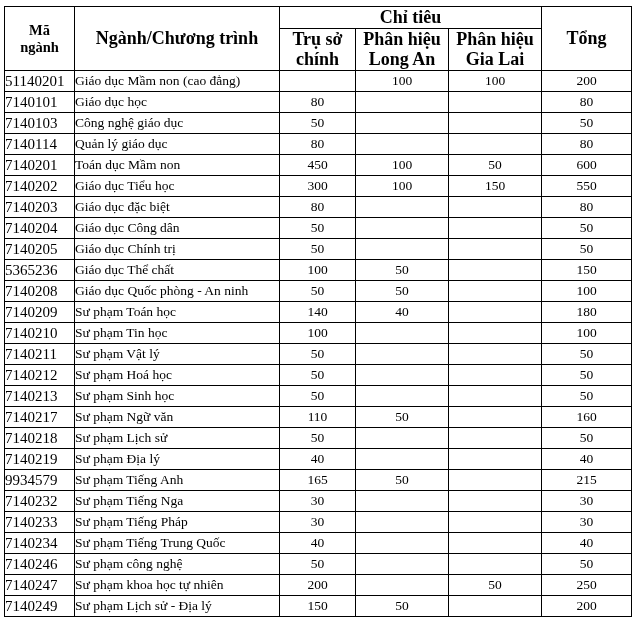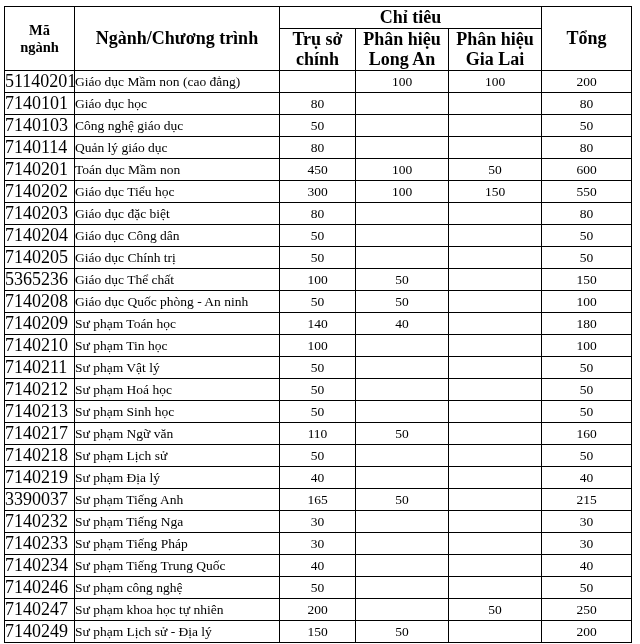--- a/index.html
+++ b/index.html
@@ -39,21 +39,21 @@
     font-size: 18px;
     line-height: 1.15;
     padding: 2px 3px;
   }
   th.h-code {
     font-size: 14.5px;
   }
   td.c-code {
     text-align: left;
     padding: 1px 3px 1px 4px;
-    font-size: 18px;
+    font-size: 15px;
     white-space: nowrap;
   }
   td.c-name {
     text-align: left;
     padding: 1px 3px 1px 5px;
     font-size: 13.5px;
     white-space: nowrap;
     overflow: hidden;
   }
   td.c-num {
@@ -242,21 +242,21 @@
         </tr>
         <tr class="row">
           <td class="c-code">7140219</td>
           <td class="c-name">Sư phạm Địa lý</td>
           <td class="c-num">40</td>
           <td class="c-num"></td>
           <td class="c-num"></td>
           <td class="c-num">40</td>
         </tr>
         <tr class="row">
-          <td class="c-code">3390037</td>
+          <td class="c-code">9934579</td>
           <td class="c-name">Sư phạm Tiếng Anh</td>
           <td class="c-num">165</td>
           <td class="c-num">50</td>
           <td class="c-num"></td>
           <td class="c-num">215</td>
         </tr>
         <tr class="row">
           <td class="c-code">7140232</td>
           <td class="c-name">Sư phạm Tiếng Nga</td>
           <td class="c-num">30</td>

